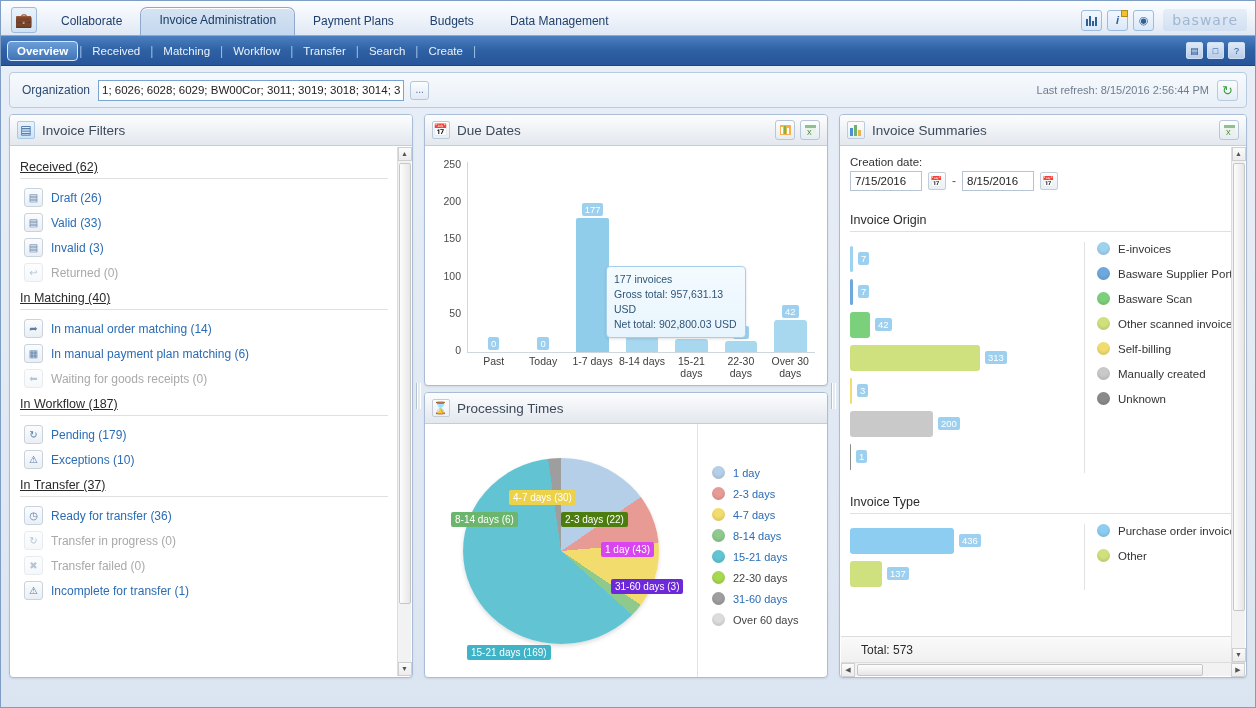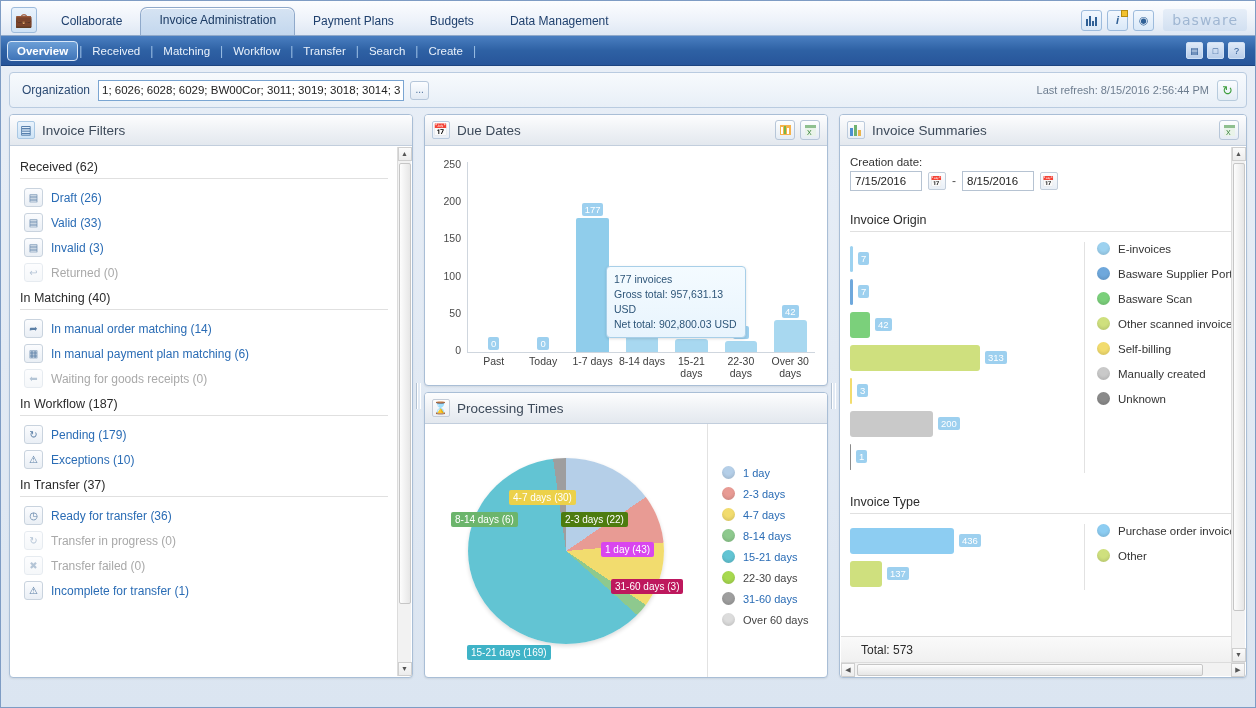--- a/index.html
+++ b/index.html
@@ -149,21 +149,21 @@
   .ph-btn {
     width: 20px; height: 20px; border: 1px solid #b7c6d8; border-radius: 3px;
     background: linear-gradient(#fdfefe, #e5ecf4);
     display: flex; align-items: center; justify-content: center;
     font-size: 10px; cursor: pointer;
   }
   .panel-body { flex: 1; position: relative; overflow: hidden; }
 
   
   .filters-scroll { position: absolute; inset: 0 14px 0 0; padding: 8px 10px 4px; }
-  .grp-title { font-size: 12.5px; color: #2b2b2b; padding: 6px 0 4px; }
+  .grp-title { font-size: 12.5px; color: #2b2b2b; padding: 6px 0 4px; text-decoration: underline; }
   .grp-rule { height: 1px; background: #e0e0e0; margin-bottom: 6px; }
   .f-item {
     display: flex; align-items: center; gap: 8px; padding: 3px 0 3px 4px;
     cursor: pointer;
   }
   .f-item.disabled { cursor: default; }
   .f-ico {
     width: 19px; height: 19px; flex: none; border: 1px solid #c9d3de; border-radius: 3px;
     background: linear-gradient(#fbfcfe, #eaeff5);
     display: flex; align-items: center; justify-content: center;
@@ -242,21 +242,21 @@
   .pie {
     position: absolute; left: 50%; top: 50%; transform: translate(-50%,-50%);
     width: 196px; height: 186px; border-radius: 50%;
     box-shadow: 0 2px 4px rgba(0,0,0,.14);
   }
   .pie-lab {
     position: absolute; font-size: 10px; color: #fff; padding: 1px 4px;
     border-radius: 2px; white-space: nowrap; line-height: 13px;
   }
   .pie-legend {
-    width: 120px; border-left: 1px solid #e2e2e2; padding: 42px 0 0 14px;
+    width: 130px; border-left: 1px solid #e2e2e2; padding: 42px 0 0 14px;
   }
   .lg-row { display: flex; align-items: center; gap: 8px; margin-bottom: 8px; }
   .lg-dot { width: 13px; height: 13px; border-radius: 50%; flex: none; box-shadow: inset 0 -2px 3px rgba(0,0,0,.1); }
   .lg-txt { font-size: 11px; color: #2a6cb5; cursor: pointer; }
   .lg-txt.muted { color: #444; cursor: default; }
 
   
   .sum-scroll { position: absolute; inset: 0 14px 14px 0; padding: 10px 0 0 10px; overflow: hidden; }
   .date-label { font-size: 11.5px; color: #333; margin-bottom: 3px; }
   .date-row { display: flex; align-items: center; gap: 6px; }
@@ -553,21 +553,21 @@
                      #b5cfe8 0deg 56deg,
                      #e89b94 56deg 85deg,
                      #f2dc6e 85deg 124deg,
                      #8ec98e 124deg 132deg,
                      #62c4d3 132deg 352deg,
                      #9e9e9e 352deg 360deg);"></div>
               <span class="pie-lab" style="left:84px;top:66px;background:#ecd14a;">4-7 days (30)</span>
               <span class="pie-lab" style="left:26px;top:88px;background:#6cb56c;">8-14 days (6)</span>
               <span class="pie-lab" style="left:136px;top:88px;background:#4d7c0f;">2-3 days (22)</span>
               <span class="pie-lab" style="left:176px;top:118px;background:#d946ef;">1 day (43)</span>
-              <span class="pie-lab" style="left:186px;top:155px;background:#be185d;">31-60 days (3)</span>
+              <span class="pie-lab" style="left:186px;top:155px;background:#6d28d9;">31-60 days (3)</span>
               <span class="pie-lab" style="left:42px;top:221px;background:#3fb3c7;">15-21 days (169)</span>
             </div>
             <div class="pie-legend">
               <div class="lg-row">
                 <span class="lg-dot" style="background:#b5cfe8;"></span>
                 <span class="lg-txt">1 day</span>
               </div>
               <div class="lg-row">
                 <span class="lg-dot" style="background:#e89b94;"></span>
                 <span class="lg-txt">2-3 days</span>

